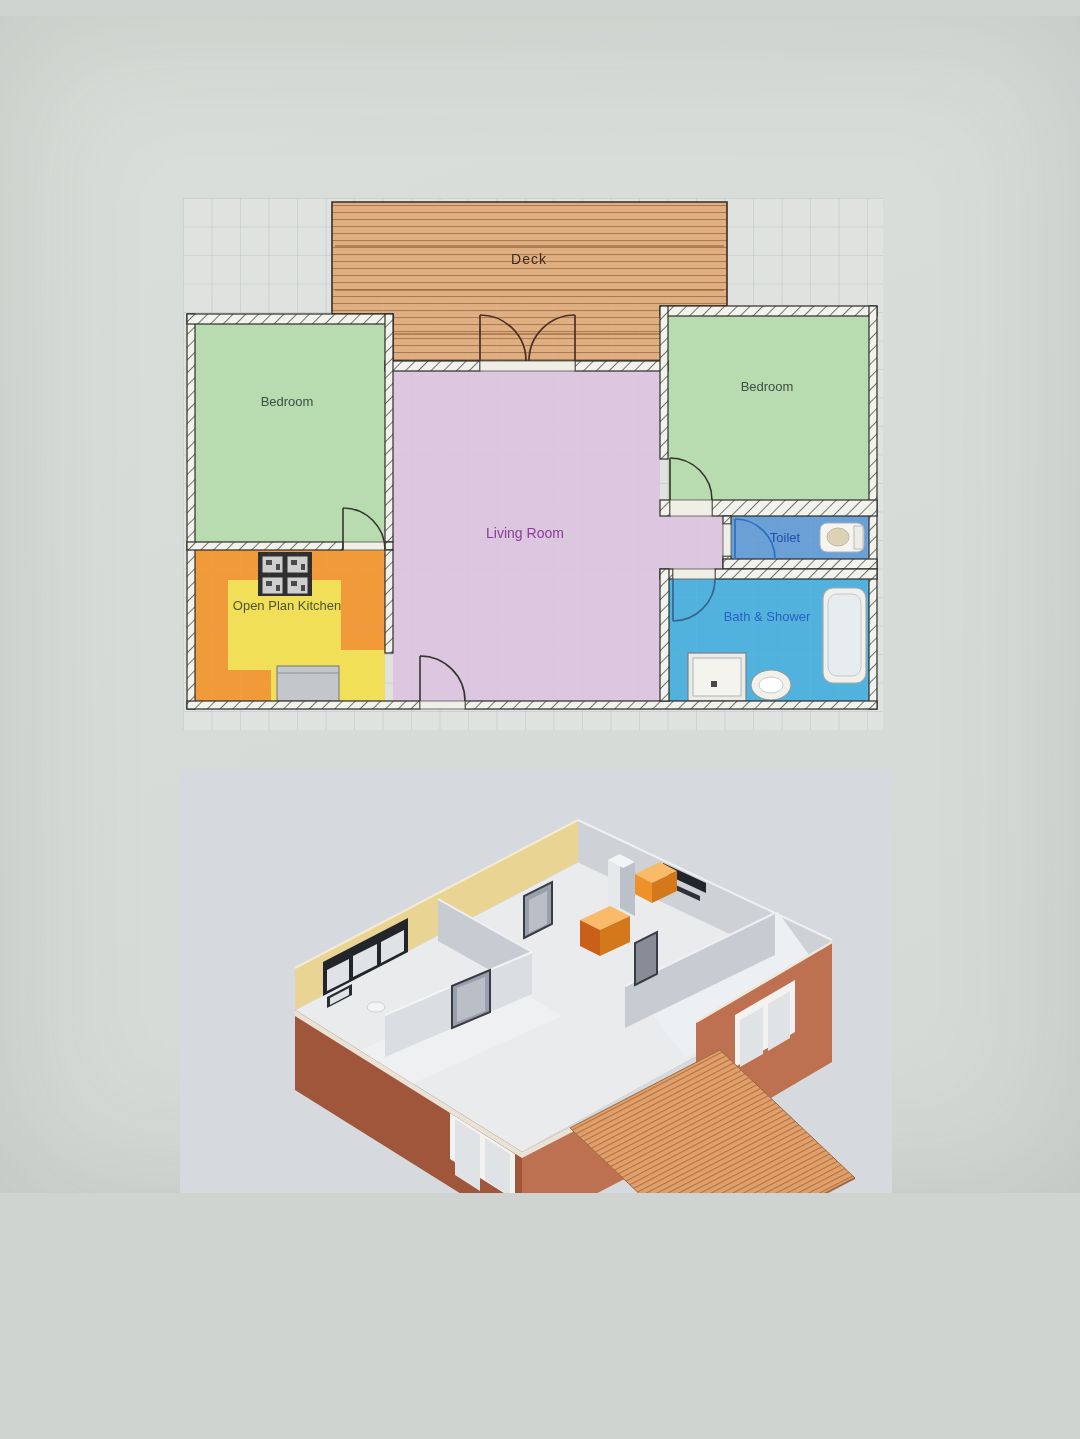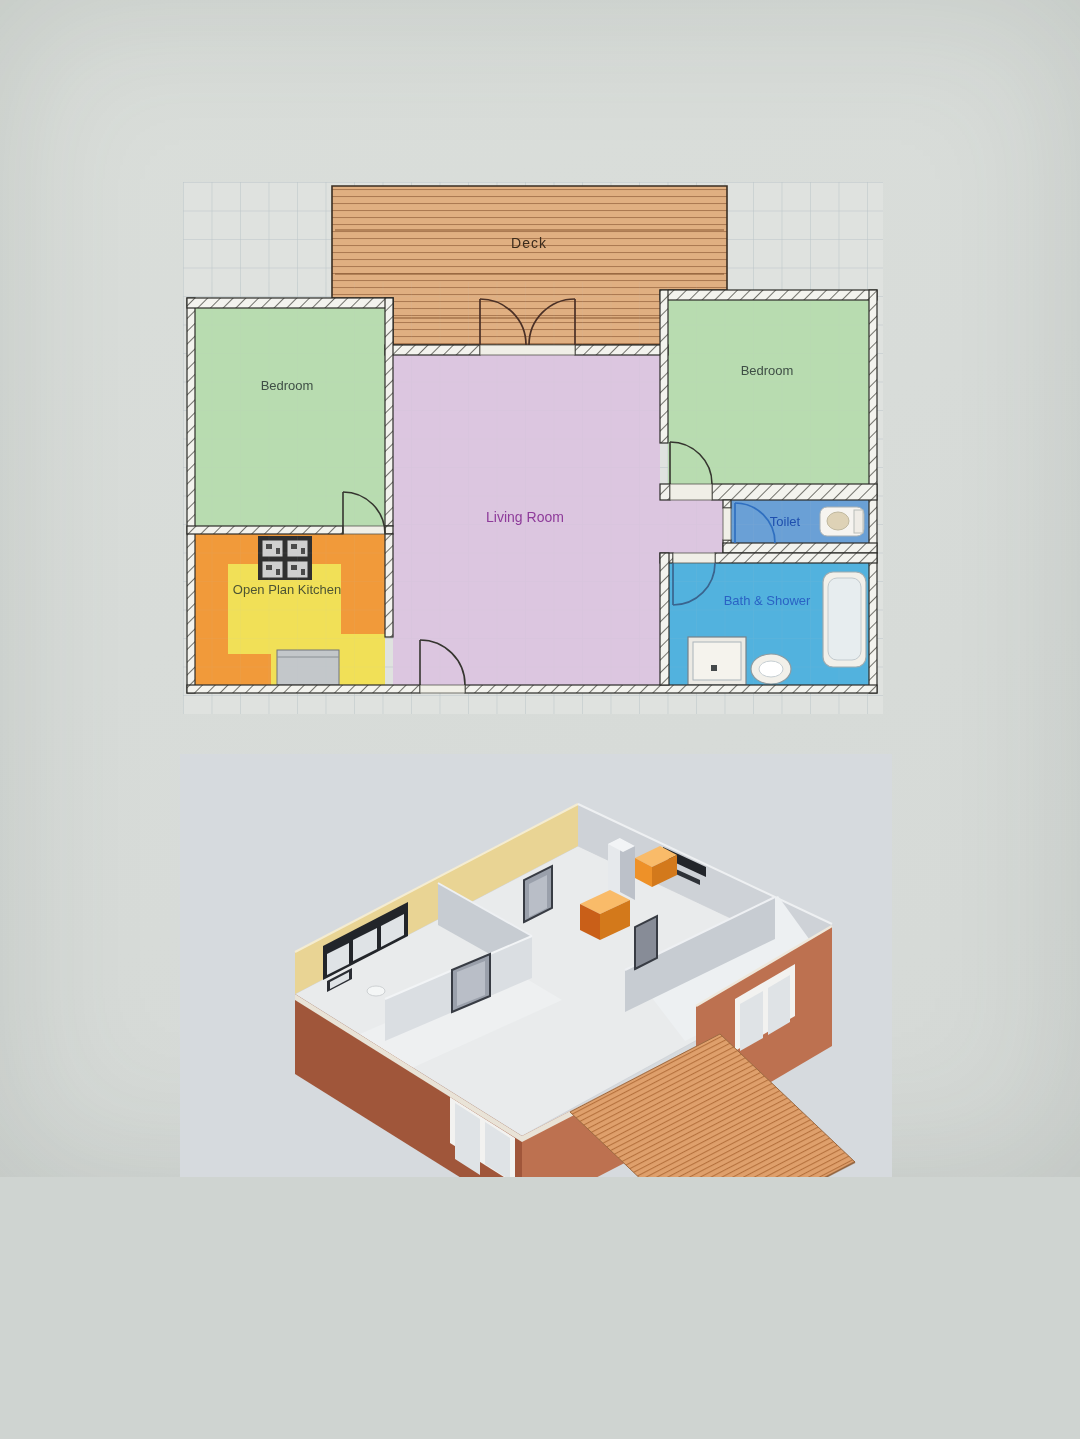--- a/index.html
+++ b/index.html
@@ -6,20 +6,21 @@
   body{
     font-family:"Liberation Sans", sans-serif;
     background:#cfd4d1;
   }
   .page{
     position:relative;
     width:1080px;height:1177px;
     background:linear-gradient(160deg,#dadeda 0%,#d8dcd9 45%,#d5d9d6 100%);
     box-shadow:inset 0 0 150px rgba(70,80,75,0.15);
     overflow:hidden;
+    margin-top:16px;
   }
   .floor-plan{
     position:absolute;left:183px;top:182px;width:700px;height:532px;
   }
   .render-3d{
     position:absolute;left:180px;top:754px;width:712px;height:492px;
   }
   svg{display:block;width:100%;height:100%;}
   text{font-family:"Liberation Sans", sans-serif;}
 </style>

